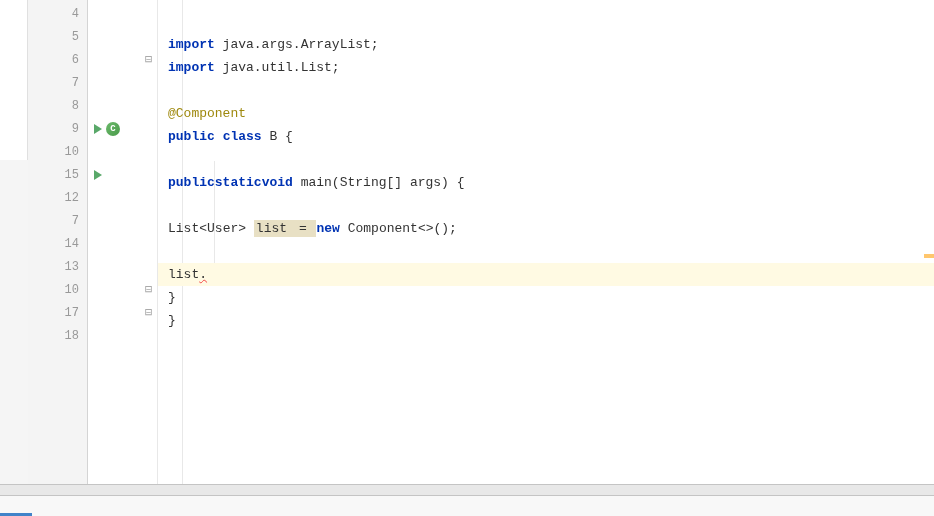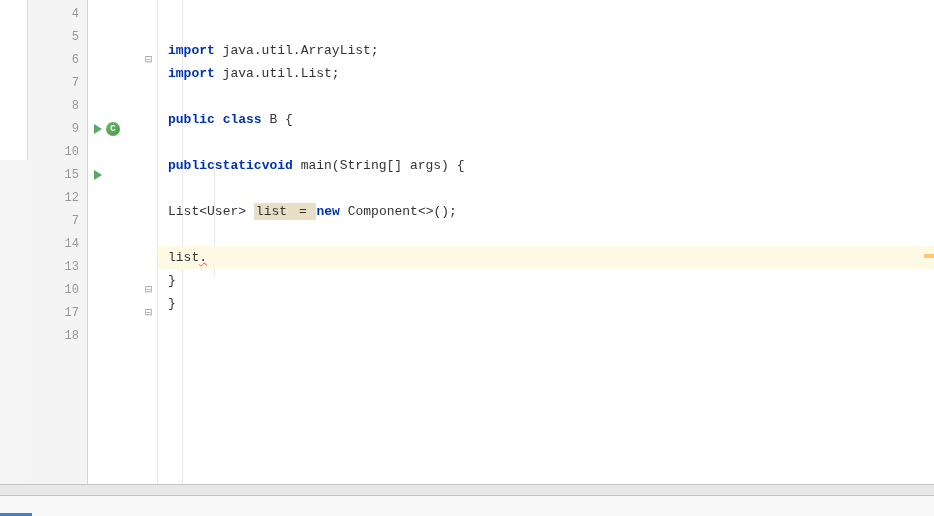--- a/index.html
+++ b/index.html
@@ -110,21 +110,21 @@
       height: 10px;
       color: #aaa;
       font-size: 12px;
       line-height: 10px;
     }
     .code-area {
       flex: 1;
       background: #ffffff;
       display: flex;
       flex-direction: column;
-      padding-top: 16px;
+      padding-top: 10px;
       position: relative;
       text-align: right;
     }
     .code-row {
       height: 23px;
       display: flex;
       align-items: center;
       padding-left: 10px;
       white-space: pre;
       color: #333333;
@@ -278,23 +278,24 @@
         <span class="fold-indicator">⊟</span>
       </div>
     <div class="icon-row"></div>
   </div>
 
   <div class="code-area">
     <div class="vertical-guide"></div>
     <div class="vertical-guide2"></div>
 
     <div class="code-row"></div>
-    <div class="code-row"><span class="kw">import</span><span> java.util.ArrayList;</span></div>
+    <div class="code-row"><span class="kw">import</span><span> java.args.ArrayList;</span></div>
     <div class="code-row"><span class="kw">import</span><span> java.util.List;</span></div>
     <div class="code-row"></div>
+    <div class="code-row"><span class="ann">@Component</span></div>
     <div class="code-row"><span class="kw">public</span><span> </span><span class="kw">class</span><span> B </span><span>{</span></div>
     <div class="code-row"></div>
     <div class="code-row">    <span class="kw">public</span> <span class="kw">static</span> <span class="kw">void</span><span> main</span><span>(</span><span>String</span><span>[]</span><span> args</span><span>) {</span></div>
     <div class="code-row"></div>
     <div class="code-row">        <span>List</span><span>&lt;</span><span>User</span><span>&gt; </span><span class="highlight-var">list</span><span class="highlight-var"> = </span><span class="kw">new</span><span> Component</span><span>&lt;&gt;</span><span>();</span></div>
     <div class="code-row"></div>
     <div class="code-row highlighted">        <span>list</span><span class="error-underline">.</span></div>
     <div class="code-row">    <span>}</span></div>
     <div class="code-row"><span>}</span></div>
     <div class="code-row"></div>

